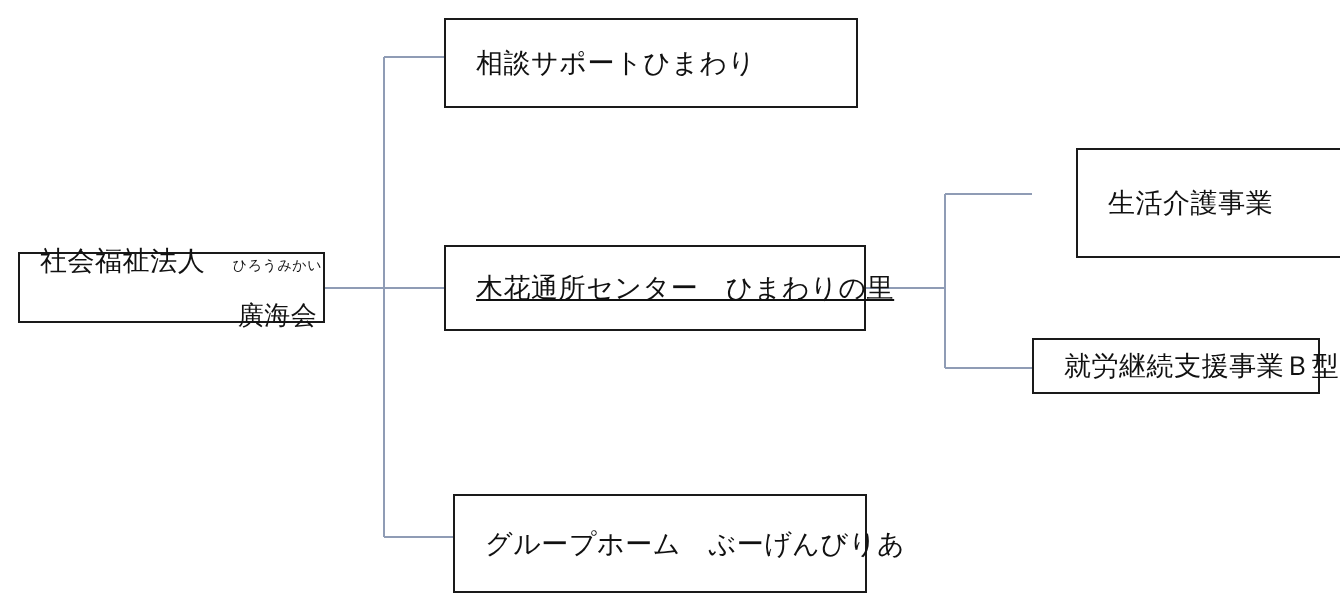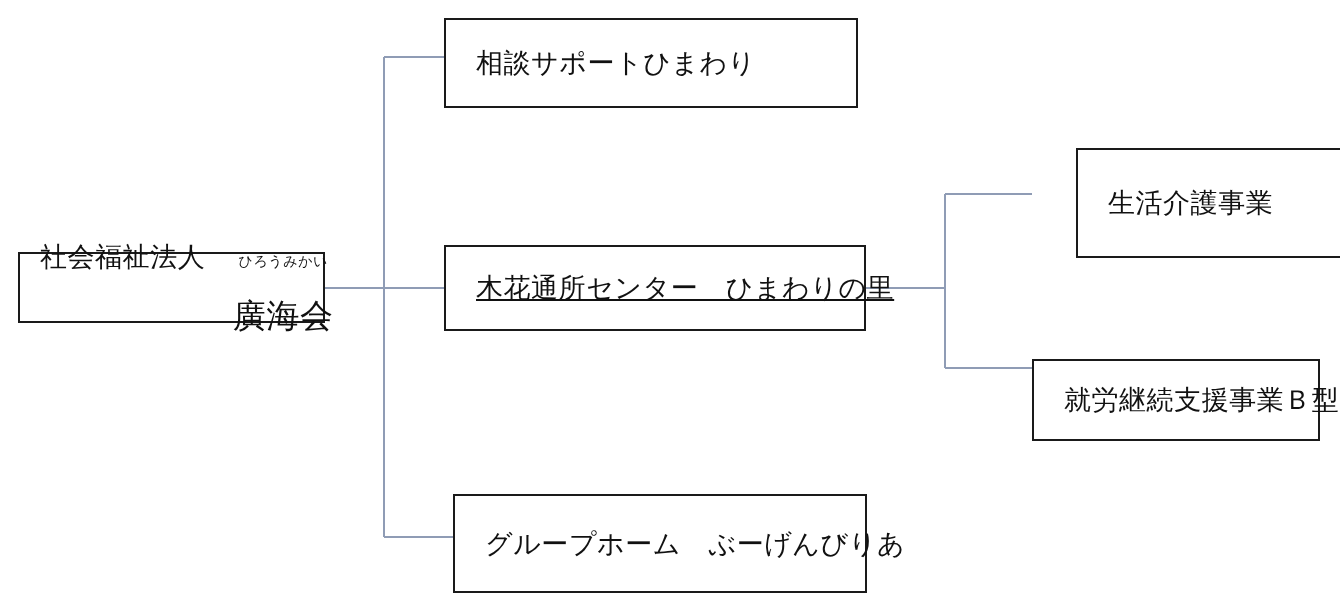--- a/index.html
+++ b/index.html
@@ -62,21 +62,21 @@
   }
   .ruby-rt {
     font-size: 14px;
     line-height: 1;
     letter-spacing: 0.04em;
     color: #111111;
     margin-bottom: 17px;
     white-space: pre;
   }
   .ruby-rb {
-    font-size: 33px;
+    font-size: 26px;
     line-height: 1.15;
     letter-spacing: 0.02em;
     white-space: pre;
     margin-top: 12px;
   }
 </style>
 </head>
 <body>
 
 <div id="chart-root">
@@ -117,17 +117,17 @@
   </div>
 
   <div class="org-box" style="left:453px; top:494px; width:414px; height:99px;">
     <span class="box-label">グループホーム　ぶーげんびりあ</span>
   </div>
 
   <div class="org-box" style="left:1032px; top:148px; width:288px; height:110px;margin-left:44px;">
     <span class="box-label">生活介護事業</span>
   </div>
 
-  <div class="org-box" style="left:1032px; top:338px; width:288px; height:82px;margin-top:21px;">
+  <div class="org-box" style="left:1032px; top:338px; width:288px; height:56px;">
     <span class="box-label">就労継続支援事業Ｂ型</span>
   </div>
 
 </div>
 
 </body></html>

